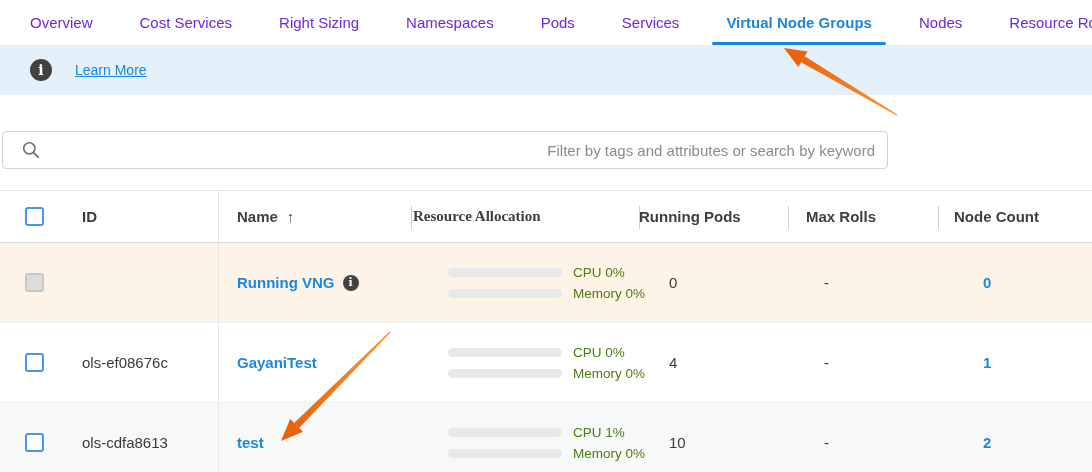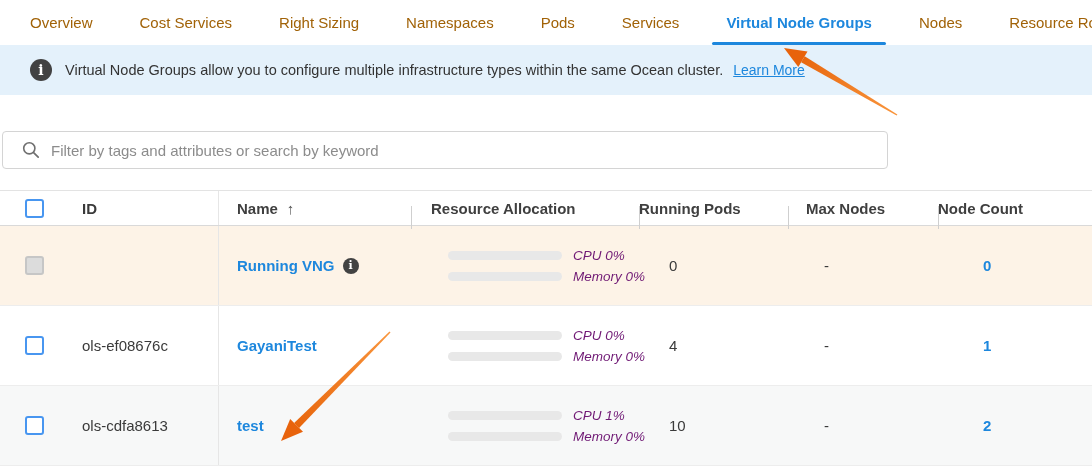--- a/index.html
+++ b/index.html
@@ -1,77 +1,77 @@
 <!DOCTYPE html>
 <html><head>
 <meta charset="utf-8">
 <style>
   * { margin:0; padding:0; box-sizing:border-box; }
   body { background:#fff; font-family:"Liberation Sans","DejaVu Sans",sans-serif; }
   .page { position:relative; width:1092px; height:472px; background:#fff; overflow:hidden; }
 
   
   .tabbar { display:flex; align-items:stretch; height:45px; padding-left:30px; background:#fff; }
-  .tab { display:flex; align-items:center; margin-right:47px; font-size:15px; color:#a16207;
+  .tab { display:flex; align-items:center; margin-right:47px; font-size:15px; color:#6d28d9;
          position:relative; cursor:pointer; white-space:nowrap; }
   .tab.active { color:#1d87dd; font-weight:700; }
   .tab.active::after { content:""; position:absolute; left:-14px; right:-14px; bottom:0;
          height:3px; background:#1d87dd; border-radius:2px; }
 
   
   .banner { height:50px; background:#e4f1fb; display:flex; align-items:center; padding-left:30px;
             font-size:14.5px; color:#333; }
   .info-badge { display:inline-flex; align-items:center; justify-content:center; border-radius:50%;
             background:#424242; color:#fff; font-weight:700; font-family:"DejaVu Serif",serif; flex:none; }
   .info-badge.big { width:22px; height:22px; font-size:14px; margin-right:13px; }
   .info-badge.small { width:16px; height:16px; font-size:11px; margin-left:8px; }
   .info-badge::before { content:"i"; }
   .learn-more { color:#1d87dd; text-decoration:underline; margin-left:10px; cursor:pointer; font-size:14px; }
 
   
   .search-wrap { margin:36px 0 0 2px; width:886px; height:38px; border:1px solid #d4d4d4;
             border-radius:4px; background:#fff; display:flex; align-items:center; padding:0 12px 0 19px; }
   .search-wrap input { border:none; outline:none; flex:1; margin-left:11px; font-size:15px; color:#444;
-            font-family:inherit; background:transparent; }
+            font-family:inherit; background:transparent;text-align:right; }
   .search-wrap input::placeholder { color:#8c8c8c; }
 
   
   .table { margin-top:21px; }
-  .thead { display:flex; align-items:center; height:36px; border-top:1px solid #e3e3e3;
+  .thead { display:flex; align-items:center; height:53px; border-top:1px solid #e3e3e3;
            border-bottom:1px solid #d9d9d9; font-size:15px; font-weight:700; color:#3f3f3f; }
   .trow  { display:flex; align-items:center; height:80px; border-bottom:1px solid #ededed; background:#fff; }
   .trow.highlight { background:#fdf3e7; }
   .trow.hover { background:#f7f8f8; }
 
   .c1{flex:0 0 58px;} .c2{flex:0 0 161px;} .c3{flex:0 0 192px;} .c4{flex:0 0 228px;}
   .c5{flex:0 0 149px;} .c6{flex:0 0 150px;} .c7{flex:1 1 auto;}
 
   .cell { display:flex; align-items:center; align-self:stretch; }
   .c1 { padding-left:25px; }
   .c2 { padding-left:24px; border-right:1px solid #e6e6e6; font-size:15px; color:#3a3a3a; }
   .th.c3 { padding-left:18px; } .td.c3 { padding-left:18px; }
-  .th.c4 { padding-left:20px; } .td.c4 { padding-left:37px; }
+  .th.c4 { padding-left:2px;font-family:Liberation Serif, serif; } .td.c4 { padding-left:37px; }
   .th.c5 { } .td.c5 { padding-left:24px; }
   .th.c6 { padding-left:18px; } .td.c6 { padding-left:30px; }
-  .th.c7 { } .td.c7 { padding-left:39px; }
+  .th.c7 { padding-left:16px; } .td.c7 { padding-left:39px; }
   .th { position:relative; }
   .th-div::before { content:""; position:absolute; left:0; top:15px; height:23px; width:1px; background:#cfcfcf; }
 
   .sort-arrow { margin-left:9px; font-weight:400; color:#555; font-size:15px; }
 
   .cb { width:19px; height:19px; border:2px solid #4896f0; border-radius:3px; background:#fff; cursor:pointer; flex:none; }
   .cb.disabled { border-color:#c6c6c6; background:#dcdcdc; cursor:default; }
 
   .name-link { color:#1d87dd; font-weight:700; font-size:15px; cursor:pointer; white-space:nowrap; }
 
   .res-col { display:flex; flex-direction:column; justify-content:center; }
   .res-line { display:flex; align-items:center; margin:3px 0; }
   .bar { width:114px; height:9px; border-radius:5px; background:#e8e8e8; overflow:hidden; margin-right:11px; flex:none; }
   .bar-fill { height:100%; background:#3b82f6; border-radius:5px; width:0; }
-  .res-label { font-size:13.5px; color:#701a75; white-space:nowrap;font-style:italic; }
+  .res-label { font-size:13.5px; color:#4d7c0f; white-space:nowrap; }
 
   .td.c5, .td.c6 { font-size:15px; color:#3a3a3a; }
   .count-link { color:#1d87dd; font-weight:700; font-size:15px; cursor:pointer; }
 
   
   .arrows { position:absolute; left:0; top:0; pointer-events:none; z-index:10; }
 </style>
 </head>
 <body>
 
@@ -85,21 +85,20 @@
     <div class="tab">Pods</div>
     <div class="tab">Services</div>
     <div class="tab active">Virtual Node Groups</div>
     <div class="tab">Nodes</div>
     <div class="tab">Resource Rolls</div>
 
   </div>
 
   <div class="banner">
     <span class="info-badge big"></span>
-    <span>Virtual Node Groups allow you to configure multiple infrastructure types within the same Ocean cluster.</span>
     <a class="learn-more">Learn More</a>
   </div>
 
   <div class="search-wrap">
     <span style="display:inline-flex;">
       <svg width="18" height="18" viewBox="0 0 18 18">
         <circle cx="7.3" cy="7.3" r="5.6" fill="none" stroke="#6f6f6f" stroke-width="1.6"></circle>
         <line x1="11.6" y1="11.6" x2="16.2" y2="16.2" stroke="#6f6f6f" stroke-width="1.7" stroke-linecap="round"></line>
       </svg>
     </span>
@@ -111,21 +110,21 @@
       <div class="cell c1 th">
         <span class="cb"></span>
       </div>
       <div class="cell c2 th">ID</div>
       <div class="cell c3 th">
         <span>Name</span>
         <span class="sort-arrow">↑</span>
       </div>
       <div class="cell c4 th th-div">Resource Allocation</div>
       <div class="cell c5 th th-div">Running Pods</div>
-      <div class="cell c6 th th-div">Max Nodes</div>
+      <div class="cell c6 th th-div">Max Rolls</div>
       <div class="cell c7 th th-div">Node Count</div>
     </div>
 
     <div class="trow highlight">
       <div class="cell c1 td">
         <span class="cb disabled"></span>
       </div>
       <div class="cell c2 td"></div>
       <div class="cell c3 td">
         <span class="name-link">Running VNG</span>

